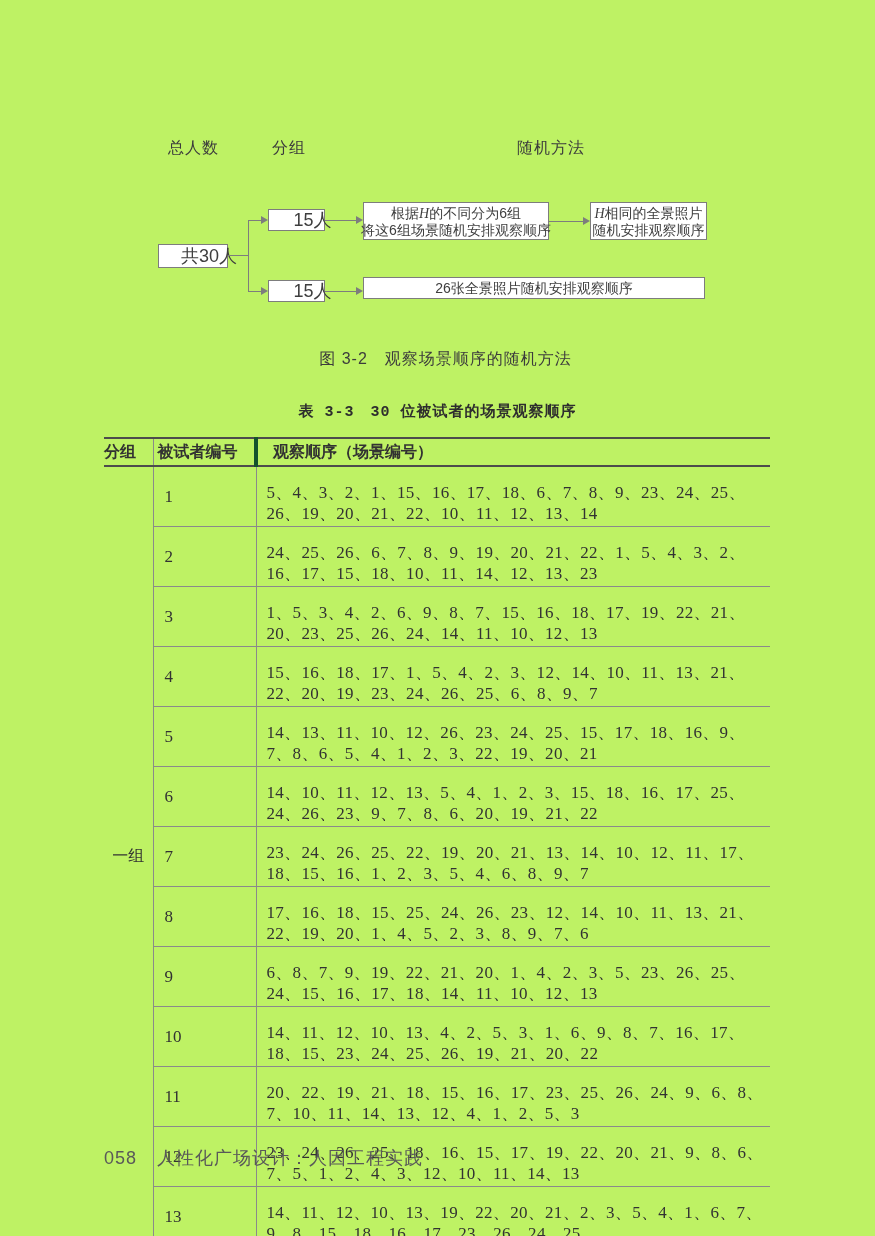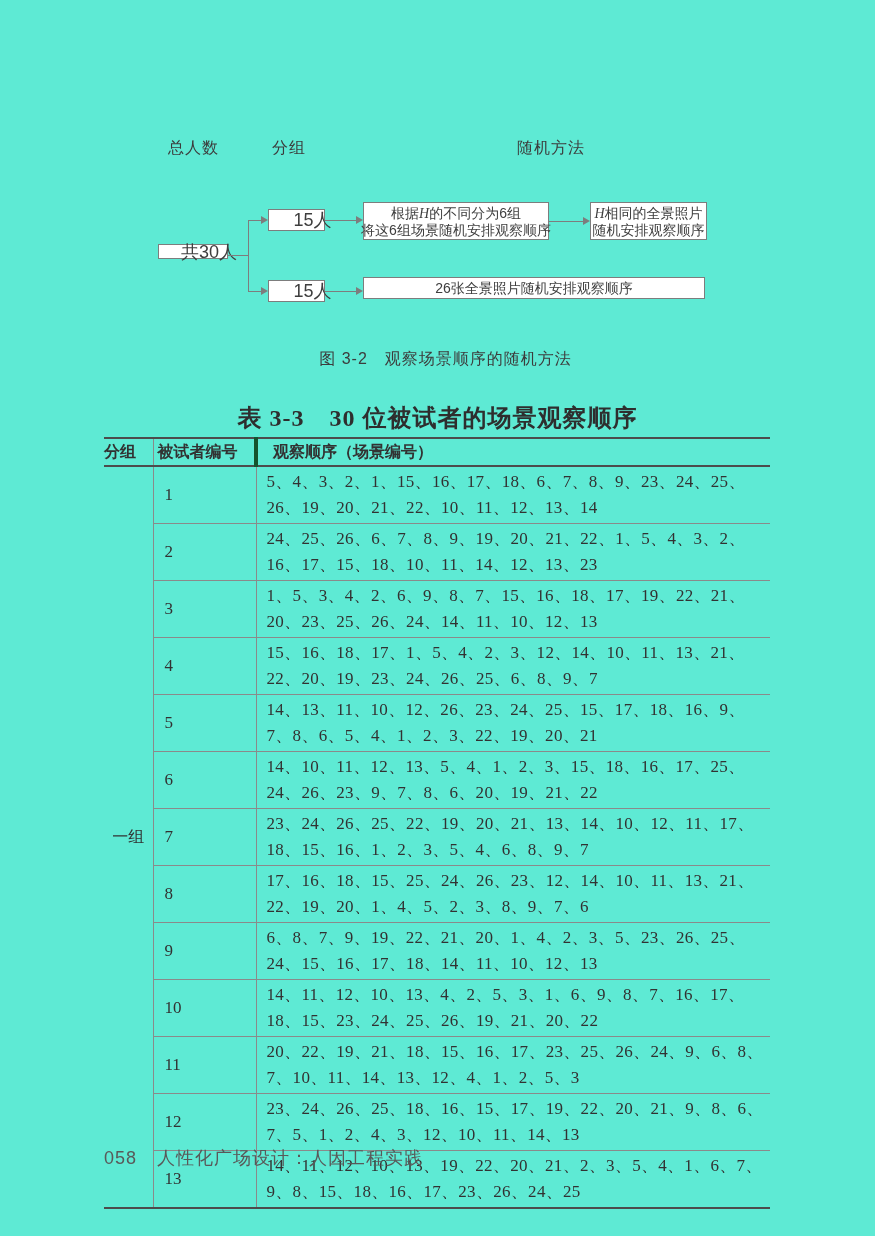--- a/index.html
+++ b/index.html
@@ -1,69 +1,69 @@
 <!DOCTYPE html>
 <html><head>
 <meta charset="utf-8">
 <style>
   * { margin:0; padding:0; box-sizing:border-box; }
   html,body { width:875px; height:1236px; background:#ffffff; }
   body { font-family:"Liberation Sans", sans-serif; color:#3e3e3e; position:relative; }
-  .page { position:relative; width:875px; height:1236px; background:#5eead4; overflow:hidden; }
+  .page { position:relative; width:875px; height:1236px; background:#bef264; overflow:hidden; }
 
   
   .dg-label { position:absolute; font-size:16px; color:#3c3c3c; letter-spacing:1px; white-space:nowrap; }
   .dg-box { position:absolute; border:1px solid #7d7d7d; background:#ffffff; color:#3e3e3e;
             display:flex; align-items:center; justify-content:center; white-space:nowrap; }
   .dg-box.small { font-size:18px;padding-left:32px; }
   .dg-box.multi { flex-direction:column; font-size:14px; line-height:16px; text-align:center; }
   .dg-line { position:absolute; background:#7d7d7d; }
   .dg-arrow { position:absolute; width:0; height:0;
               border-top:4px solid transparent; border-bottom:4px solid transparent;
               border-left:7px solid #7d7d7d; }
   .h-var { font-family:"Liberation Serif", serif; font-style:italic; }
 
   
   .fig-caption { position:absolute; top:349px; left:0; width:875px; text-align:center;
                  font-size:16px; color:#3c3c3c; letter-spacing:1px;margin-left:8px; }
   .tbl-title { position:absolute; top:402px; left:0; width:875px; text-align:center;
-               font-family:Liberation Serif, serif; font-weight:bold;
-               font-size:24px; color:#2e2e2e; letter-spacing:1px; }
+               font-family:Liberation Mono, monospace; font-weight:bold;
+               font-size:15px; color:#2e2e2e; letter-spacing:1px; }
 
   
   table.obs { position:absolute; left:104px; top:437px; width:666px;
               border-collapse:collapse; table-layout:fixed;
               border-top:2px solid #4c4c4c; border-bottom:2px solid #4c4c4c;
               font-family:"Liberation Serif","DejaVu Serif",serif; color:#323232; }
   col.c-group { width:49px; } col.c-subject { width:103px; } col.c-seq { width:514px; }
   table.obs thead th { border-bottom:2px solid #4c4c4c; height:28px; font-size:16px;
                        font-weight:bold; text-align:left; vertical-align:middle; }
   th.h-group { text-align:center; border-right:1px solid #8a8a8a; }
   th.h-subject { padding-left:4px; border-right:4px solid #14532d; }
   th.h-seq { padding-left:15px; }
   table.obs tbody td { border-top:1px solid #8a8a8a; height:45px; vertical-align:middle; }
   td.group-cell { text-align:center; font-size:16px; border-right:1px solid #8a8a8a; }
   td.subject-cell { padding-left:11px; font-size:17px; border-right:1px solid #8a8a8a; }
-  td.seq-cell { padding:2px 6px 2px 10px; font-size:17px; line-height:26px; letter-spacing:0.3px; }
+  td.seq-cell { padding:15px 6px 2px 10px; font-size:17px; line-height:21px; letter-spacing:0.3px; }
 
   
   .footer { position:absolute; left:104px; top:1146px; display:flex; align-items:baseline;
             gap:20px; font-size:18px; color:#595959; letter-spacing:1px; }
 </style>
 </head>
 <body>
 
 <div class="page">
 
   <div>
     <span class="dg-label" style="left:168px; top:138px;">总人数</span>
     <span class="dg-label" style="left:272px; top:138px;">分组</span>
     <span class="dg-label" style="left:517px; top:138px;">随机方法</span>
 
-    <div class="dg-box small" style="left:158px; top:244px; width:70px; height:15px;">共30人</div>
+    <div class="dg-box small" style="left:158px; top:244px; width:70px; height:24px;">共30人</div>
     <div class="dg-box small" style="left:268px; top:209px; width:57px; height:22px;">15人</div>
     <div class="dg-box small" style="left:268px; top:280px; width:57px; height:22px;">15人</div>
 
     <div class="dg-box multi" style="left:363px; top:202px; width:186px; height:38px;">
       <span>
         <span>根据</span><span class="h-var">H</span><span>的不同分为6组</span>
       </span>
       <span>将这6组场景随机安排观察顺序</span>
     </div>
 

